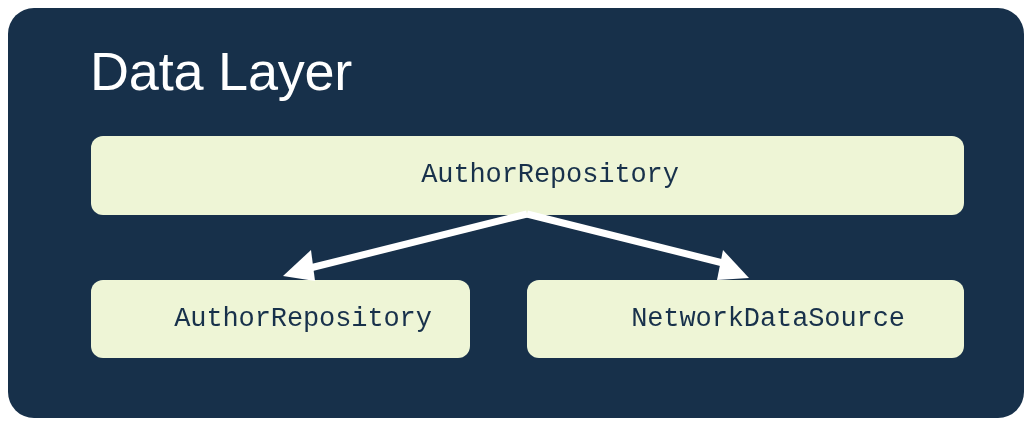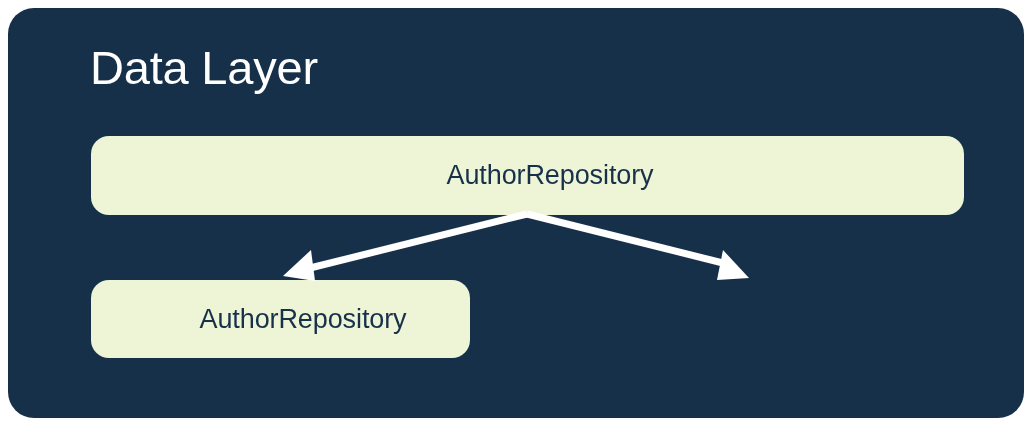--- a/index.html
+++ b/index.html
@@ -30,40 +30,40 @@
     height: 410px;
     background: #17304a;
     border-radius: 26px;
     box-sizing: border-box;
   }
 
   .layer-title {
     position: absolute;
     left: 82px;
     top: 36px;
-    font-size: 47px;
+    font-size: 54px;
     line-height: 1.0;
     color: #ffffff;
     font-weight: 400;
     letter-spacing: -0.2px;
     white-space: nowrap;
     font-family: "Liberation Sans", sans-serif;
   }
 
   
   .node {
     position: absolute;
     background: #eef5d6;
-    border-radius: 18px;
+    border-radius: 12px;
     display: flex;
     align-items: center;
     justify-content: center;
     box-sizing: border-box;
     color: #18314b;
-    font-family: Liberation Sans, sans-serif;
+    font-family: Liberation Mono, monospace;
     font-weight: 400;
     padding-left: 45px;
   }
 
   .node-label {
     font-size: 27px;
     line-height: 1;
     letter-spacing: -0.1px;
     white-space: nowrap;
     color: #18314b;
@@ -112,20 +112,23 @@
   </div>
 
   <div class="node" id="node-author-repository">
     <span class="node-label">AuthorRepository</span>
   </div>
 
   <div class="node" id="node-local-data-source">
     <span class="node-label">AuthorRepository</span>
   </div>
 
+  <div class="node" id="node-network-data-source">
+    <span class="node-label">NetworkDataSource</span>
+  </div>
 
   <svg id="connectors" viewBox="0 0 1032 426" width="1032" height="426" xmlns="http://www.w3.org/2000/svg">
 
     <g>
       <line x1="527" y1="214" x2="302" y2="270" stroke="#ffffff" stroke-width="7" stroke-linecap="butt"></line>
       <polygon points="283,276 311,250 315,281" fill="#ffffff"></polygon>
     </g>
 
     <g>
       <line x1="527" y1="214" x2="731" y2="265" stroke="#ffffff" stroke-width="7" stroke-linecap="butt"></line>

